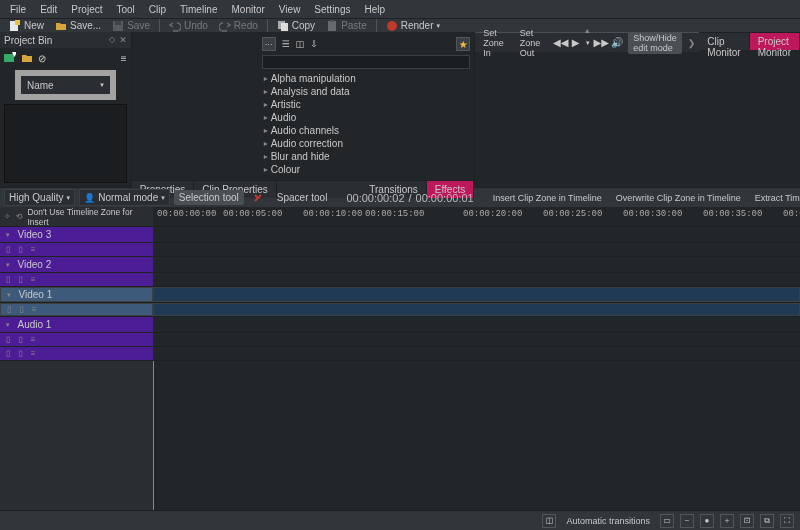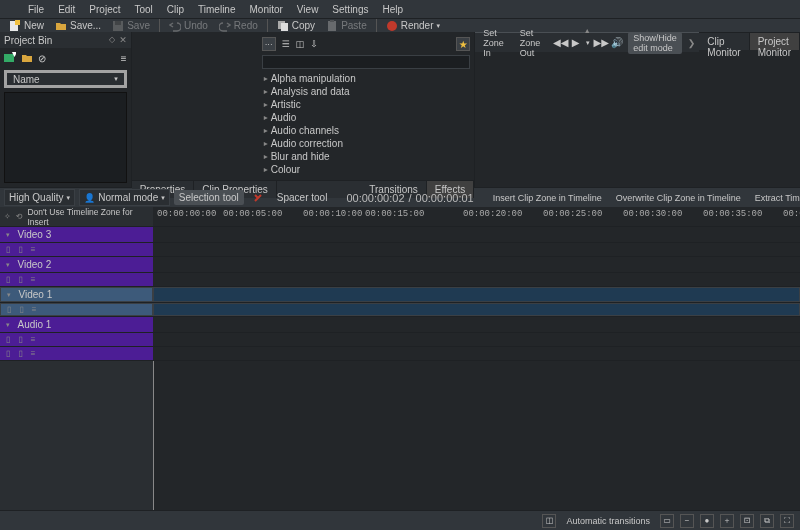--- a/index.html
+++ b/index.html
@@ -1,43 +1,43 @@
 <!DOCTYPE html>
 <html><head>
 <meta charset="utf-8">
 <style>
 *{margin:0;padding:0;box-sizing:border-box;font-family:"Segoe UI",Arial,sans-serif;font-size:10px;color:#c8c8c8;user-select:none}
 body{background:#232629;width:800px;height:530px;overflow:hidden;position:relative}
-.menubar{height:18px;background:#31363b;display:flex;align-items:center;padding:0 22px;gap:2px}
+.menubar{height:18px;background:#31363b;display:flex;align-items:center;padding:0 4px;gap:2px}
 .menubar span{padding:2px 6px;cursor:pointer}
 .toolbar{height:14px;background:#31363b;display:flex;align-items:center;padding:0 4px;gap:1px;border-top:1px solid #1e2124}
 .tbtn{display:flex;align-items:center;gap:3px;padding:2px 5px;cursor:pointer;border-radius:2px}
 .tbtn.disabled{opacity:.45}
 .sep{width:1px;height:14px;background:#555;margin:0 3px}
 .ic{width:12px;height:12px;display:inline-block}
 .middle{display:flex;height:155px;background:#232629}
 .bin{width:133px;border-right:1px solid #1e2124;display:flex;flex-direction:column}
 .bin-hdr{height:16px;display:flex;align-items:center;justify-content:space-between;padding:0 4px;background:#2a2e32}
 .bin-tools{height:20px;display:flex;align-items:center;padding:0 4px;gap:5px}
-.bin-name{height:18px;display:flex;align-items:center;justify-content:space-between;padding:0 6px;background:#2a2e32;margin:2px 4px;border:3px solid #a3a3a3}
+.bin-name{height:30px;display:flex;align-items:center;justify-content:space-between;padding:0 6px;background:#2a2e32;margin:2px 15px;border:6px solid #a3a3a3}
 .bin-list{flex:1;background:#1b1e21;margin:2px 4px 4px;border:1px solid #111}
 .center{width:346px;display:flex;flex-direction:column}
 .center-top{flex:1;display:flex}
 .center-left{width:126px;background:#232629}
 .fx{flex:1;background:#232629;padding:4px;display:flex;flex-direction:column}
 .fx-tb{height:16px;display:flex;align-items:center;gap:6px;margin-bottom:3px}
 .fx-sq{width:14px;height:14px;background:#3a3f44;border:1px solid #555;display:flex;align-items:center;justify-content:center;font-size:8px}
 .fx-star{margin-left:auto;width:14px;height:14px;background:#3a3f44;border:1px solid #555;display:flex;align-items:center;justify-content:center;color:#f0c040}
 .fx-search{height:14px;background:#1b1e21;border:1px solid #3a3f44;margin-bottom:3px}
 .fx-list{flex:1;overflow:hidden}
 .fx-item{display:flex;align-items:center;height:13px;padding-left:2px;gap:3px}
 .fx-chev{font-size:8px;color:#888}
 .tabs{height:18px;display:flex;background:#2a2e32;border-top:1px solid #1e2124}
 .tab{padding:3px 8px;background:#2a2e32;border-right:1px solid #1e2124;cursor:pointer}
-.tab.active{background:#404040}
+.tab.active{background:#be185d}
 .monitor{flex:1;display:flex;border-left:1px solid #1e2124}
 .mon-view{flex:1;background:#1b1e21}
 .mon-ctrl{height:20px;display:flex;align-items:center;justify-content:flex-end;padding:0 4px;gap:6px;background:#2a2e32;border-top:1px solid #4a4f54;position:relative}
 .mon-up{position:absolute;left:50%;top:-6px;transform:translateX(-50%);font-size:7px;color:#888}
 .mon-btn{padding:1px 4px;cursor:pointer;font-size:9px}
 .mon-ic{width:10px;height:10px;display:flex;align-items:center;justify-content:center;cursor:pointer}
 .mon-edit{background:#4a4f54;padding:1px 5px;border-radius:2px}
 .monitor .tabs{border-top:1px solid #1e2124}
 .tl-bar{height:20px;background:#31363b;display:flex;align-items:center;padding:0 4px;gap:4px;border-top:1px solid #1e2124;overflow:hidden;white-space:nowrap}
 .sel{background:#2a2e32;padding:2px 4px;border:1px solid #3a3f44;display:flex;align-items:center;gap:3px}

